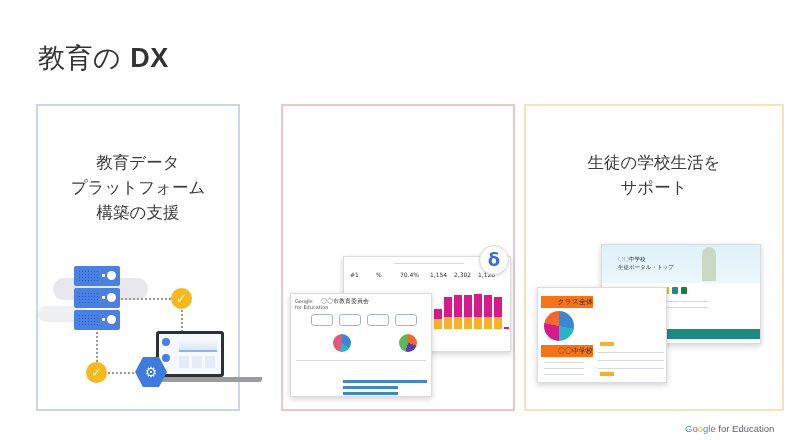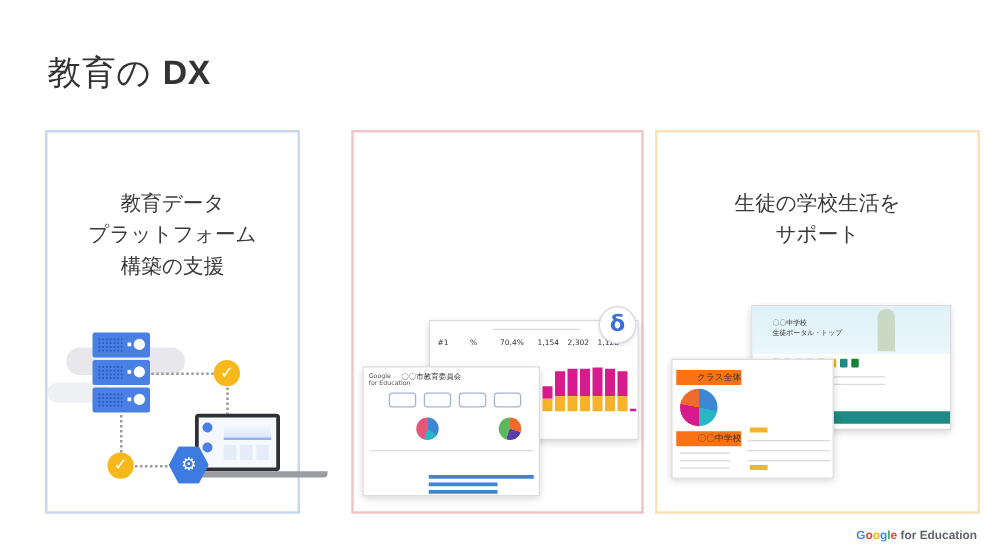--- a/index.html
+++ b/index.html
@@ -76,21 +76,20 @@
 
   
   .yellow-head { position: absolute; background: #f97316; color: #333; font-size: 7px; text-align: right; line-height: 12px; }
   .teal-band { position: absolute; background: #1e8a83; }
   .sky { position: absolute; background: linear-gradient(180deg, #dff1f8, #eaf7fb); }
   .app-icon { position: absolute; width: 6px; height: 7px; border-radius: 1px; }
 
   .footer-logo {
     position: absolute; left: 685px; top: 423px; font-size: 9.5px; color: #5f6368;
     font-family: "Liberation Sans", sans-serif;
-    font-weight: bold;
   }
   .footer-logo .g1 { color: #4285f4; }
   .footer-logo .g2 { color: #ea4335; }
   .footer-logo .g3 { color: #fbbc05; }
   .footer-logo .g4 { color: #34a853; }
 </style>
 </head>
 <body>
 
 <div class="slide-title">

